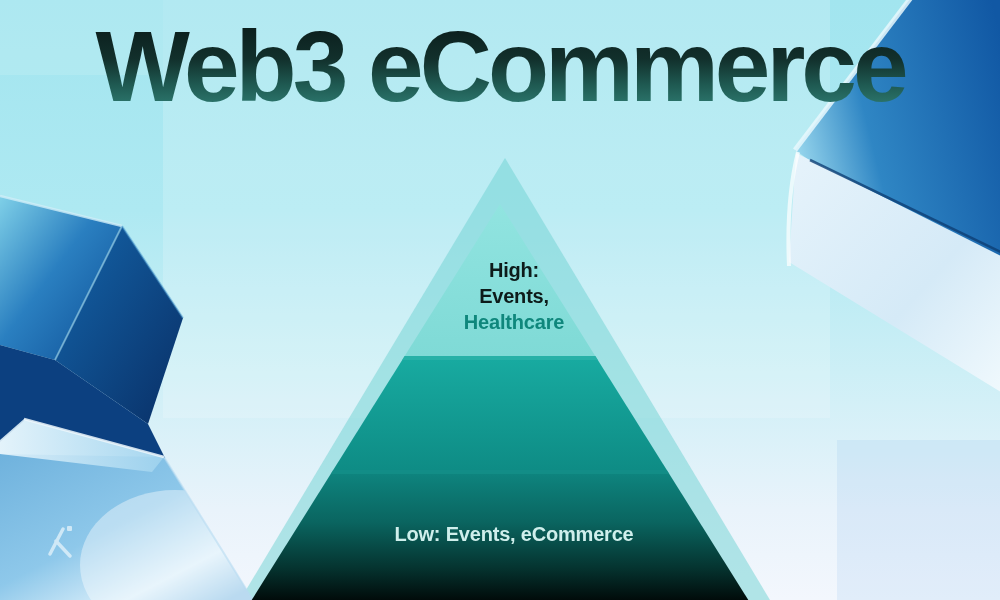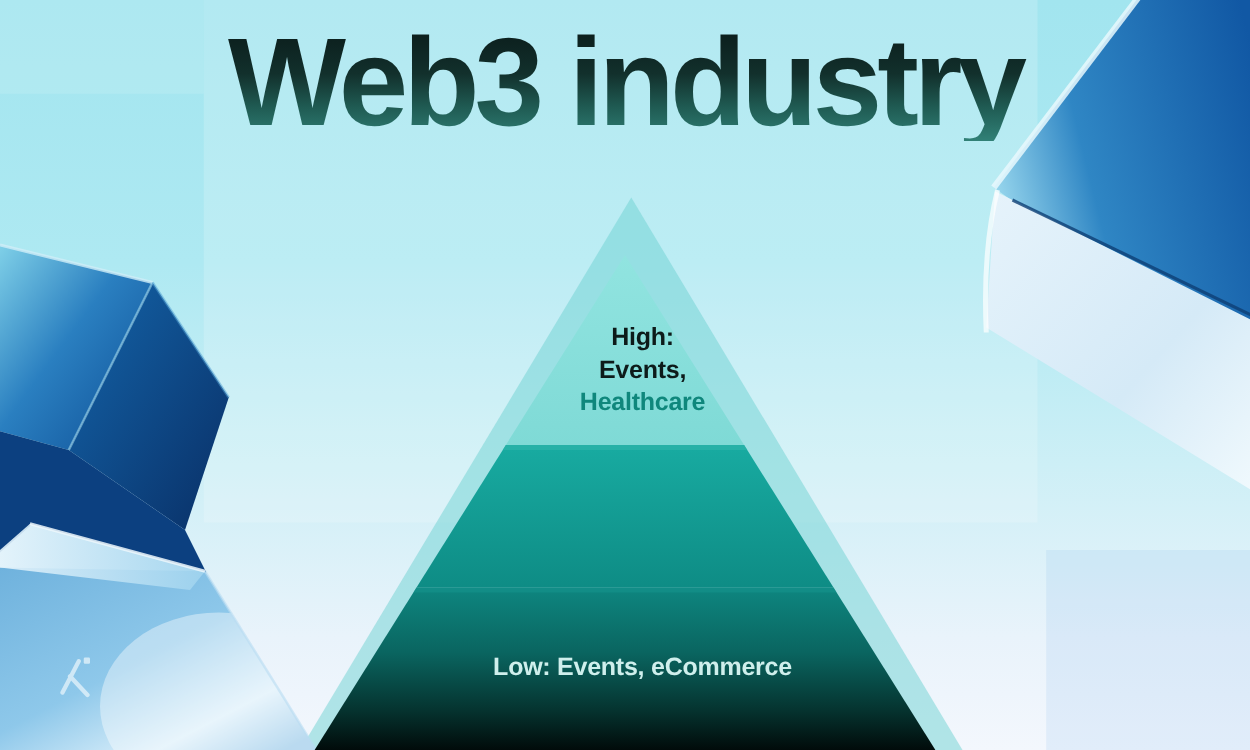--- a/index.html
+++ b/index.html
@@ -133,21 +133,21 @@
       </linearGradient>
     </defs>
     <polygon points="500,204 595.3,356 404.7,356" fill="url(#gT1)"></polygon>
     <polygon points="404.7,356 595.3,356 666.8,470 333.2,470" fill="url(#gT2)"></polygon>
     <polygon points="404.7,356 595.3,356 597.8,360 402.2,360" fill="#2db3a9" opacity="0.7"></polygon>
     <polygon points="333.2,470 666.8,470 748.3,600 251.7,600" fill="url(#gT3)"></polygon>
     <polygon points="333.2,470 666.8,470 669.3,474 330.7,474" fill="#16938c" opacity="0.6"></polygon>
   </svg>
 
   <h1 class="title">
-    <span>Web3 industry</span><br>
+    <span>Web3 eCommerce</span><br>
   </h1>
 
   <div class="tier-label tl-high">
     <span>High:</span><br>
     <span>Events,</span><br>
     <span class="hl">Healthcare</span>
   </div>
 
 
   <div class="tier-label tl-low">

